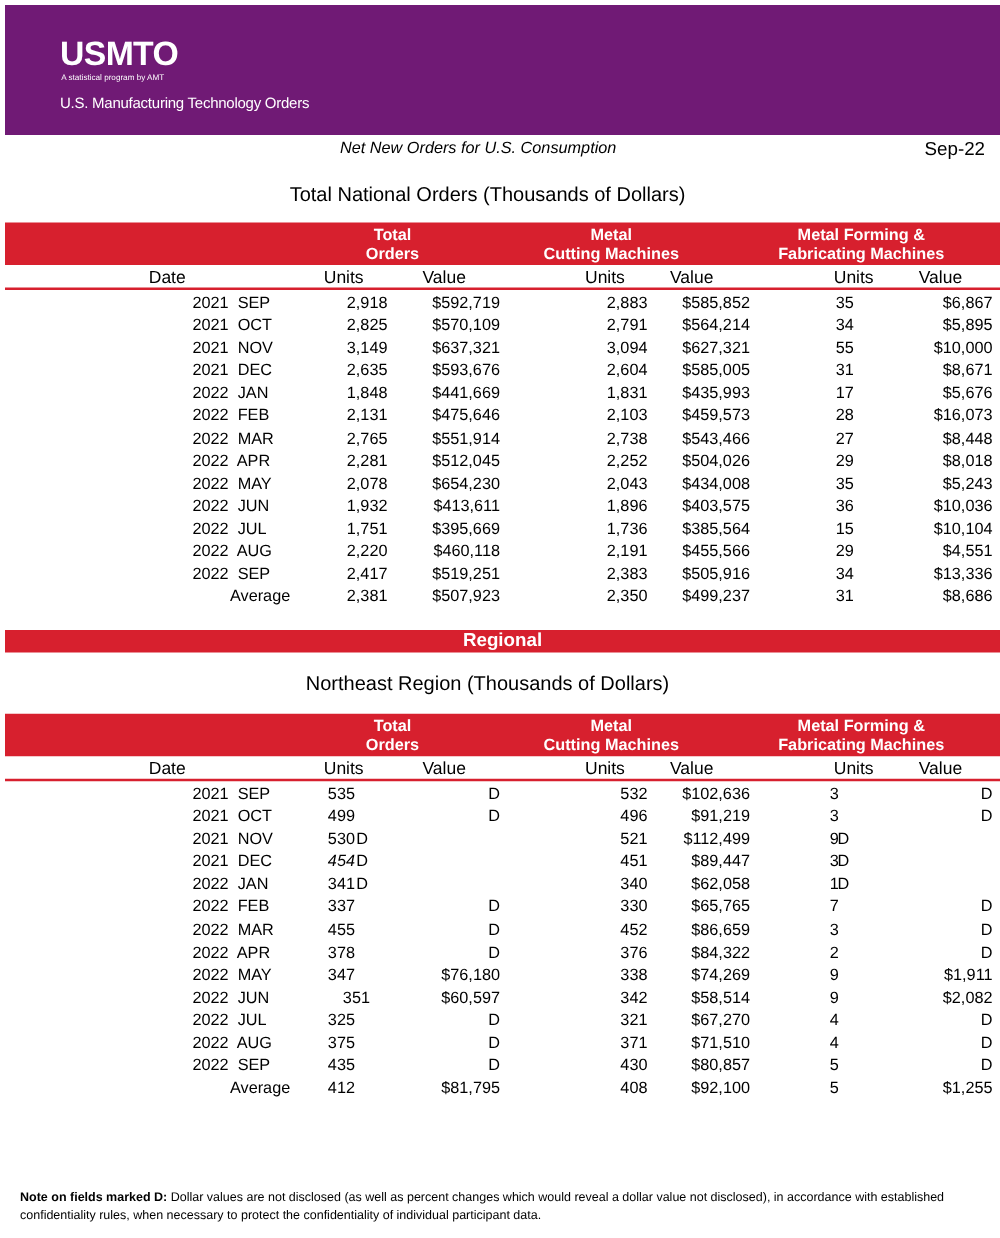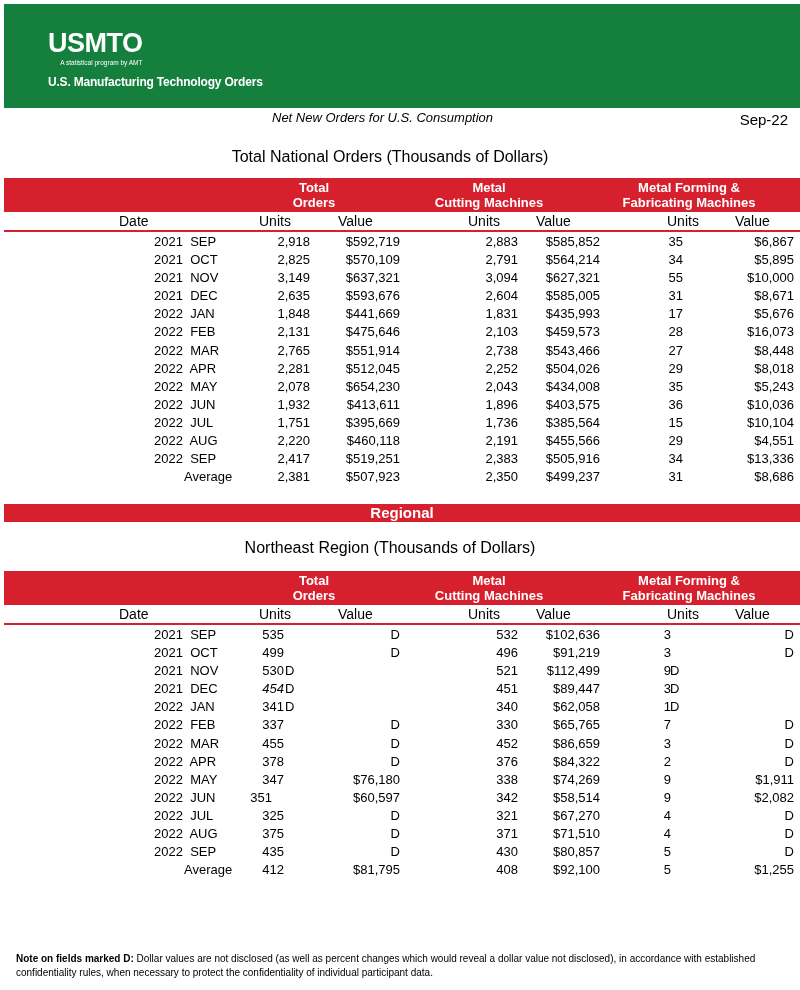--- a/index.html
+++ b/index.html
@@ -1,23 +1,23 @@
 <!DOCTYPE html>
 <html><head>
   <meta charset="utf-8">
   <style>
     * { box-sizing: border-box; margin: 0; padding: 0; }
     html, body { width: 800px; height: 990px; background: #ffffff; overflow: hidden; }
     body { position: relative; font-family: "Liberation Sans", sans-serif; color: #000; }
 
-    .banner { position: absolute; left: 4px; top: 4px; width: 796px; height: 104px; background: #15803d; text-align: right; }
+    .banner { position: absolute; left: 4px; top: 4px; width: 796px; height: 104px; background: #701a75; }
     .logo { position: absolute; left: 44px; top: 26px; color: #fff; }
     .logo-word { font-family: "Liberation Sans", sans-serif; font-weight: bold; font-size: 27px; letter-spacing: -0.5px; line-height: 27px; display: flex; align-items: flex-end; }
     .logo-sub { font-size: 6.5px; margin-top: 2px; margin-left: 1px; }
-    .banner-title { position: absolute; left: 44px; top: 71px; color: #fff; font-size: 12px; font-weight: bold; letter-spacing: -0.2px; }
+    .banner-title { position: absolute; left: 44px; top: 71px; color: #fff; font-size: 12px; font-weight: normal; letter-spacing: -0.2px; }
 
     .doc-title { position: absolute; left: 272px; top: 110px; font-style: italic; font-size: 13px; }
     .doc-date { position: absolute; right: 12px; top: 111px; font-size: 15px; }
 
     .section-title { position: absolute; width: 800px; text-align: center; font-size: 16px; }
     .sec1 { top: 148px; left: -10px; }
     .sec2 { top: 539px; left: -10px; }
 
     .regional-bar { position: absolute; left: 4px; top: 504px; width: 796px; height: 18px; background: #d7202e; color: #fff; text-align: center; font-weight: bold; font-size: 15px; line-height: 18px; }
 
@@ -346,21 +346,21 @@
       <span class="c-u1d"></span>
       <span class="c-v1">$76,180</span>
       <span class="c-u2">338</span>
       <span class="c-v2">$74,269</span>
       <span class="c-u3" style="width:63px;">9</span>
       <span class="c-u3d"></span>
       <span class="c-v3">$1,911</span>
     </div>
   <div class="row">
       <span class="c-date">2022  JUN</span>
-      <span class="c-u1" style="width:66px;left:202px;">351</span>
+      <span class="c-u1" style="width:66px;left:226px;">351</span>
       <span class="c-u1d"></span>
       <span class="c-v1">$60,597</span>
       <span class="c-u2">342</span>
       <span class="c-v2">$58,514</span>
       <span class="c-u3" style="width:63px;">9</span>
       <span class="c-u3d"></span>
       <span class="c-v3">$2,082</span>
     </div>
   <div class="row">
       <span class="c-date">2022  JUL</span>

